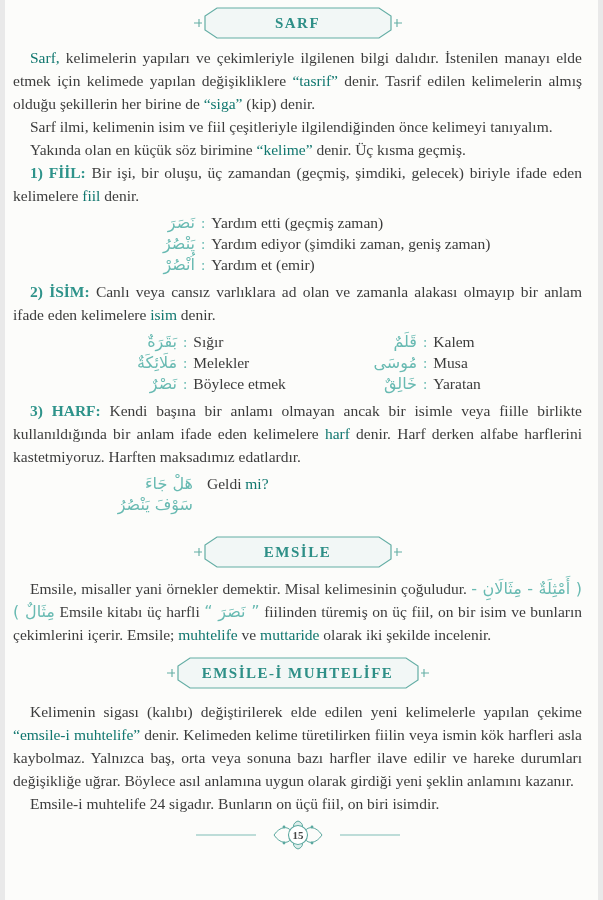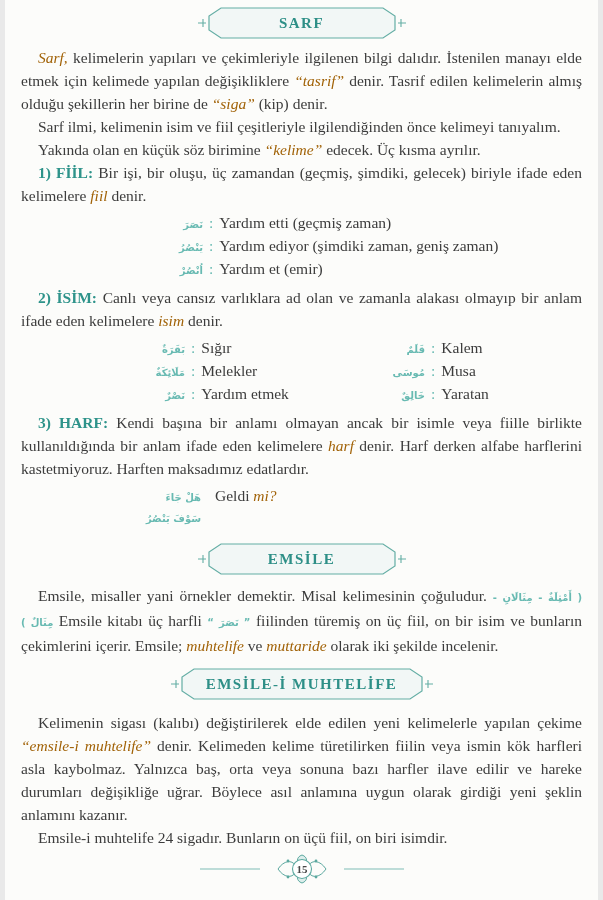--- a/index.html
+++ b/index.html
@@ -1,42 +1,42 @@
 <!DOCTYPE html>
 <html lang="tr"><head>
 <meta charset="utf-8">
 <style>
   html,body { margin:0; padding:0; background:#e9e9e9; }
   .page {
     width:593px; height:900px; margin:0 auto; background:#fcfcfa;
-    box-sizing:border-box; padding:4px 16px 0 16px; overflow:hidden;
+    box-sizing:border-box; padding:4px 16px 0 8px; overflow:hidden;
     font-family:"Liberation Serif", serif; color:#3c3c3c;
     font-size:15.5px; line-height:23px;
   }
   p { margin:0; text-align:justify; text-indent:17px; }
-  .teal  { color:#a16207;font-style:italic; }
+  .teal  { color:#0f766e; }
   .hd    { color:#2e938a; font-weight:bold; }
-  .ar    { font-family:"DejaVu Sans", sans-serif; font-size:10px; color:#68bab2;font-weight:bold; }
+  .ar    { font-family:"DejaVu Sans", sans-serif; font-size:16px; color:#68bab2; }
 
   
   .badge-wrap { display:flex; justify-content:center; }
   .badge { position:relative; height:34px; }
   .badge svg { display:block; }
   .badge .lbl {
     position:absolute; inset:0; display:flex; align-items:center; justify-content:center;
     font-weight:bold; letter-spacing:1.5px; color:#2e8f87; font-size:15px;
     font-family:"Liberation Serif", serif;
   }
   .m-sarf   { margin:2px 0 6px 0; }
   .m-mid    { margin:10px 0 8px 0; }
   .m-muh    { margin:10px 0 10px 0; }
 
   
   .ex  { margin:5px 0 5px 118px; }
-  .ex2 { margin:5px 0 13px 96px; }
+  .ex2 { margin:5px 0 20px 96px; }
   .ex-row { display:flex; align-items:baseline; line-height:21px; }
   .ex-ar  { width:64px; text-align:right; direction:rtl; }
   .ex-ar2 { width:84px; text-align:right; direction:rtl; }
   .ex-sep { padding:0 6px; color:#68bab2; }
   .ex-gap { width:14px; }
   .cols { display:flex; margin:5px 0 5px 100px; }
   .col-l { width:240px; }
   .col-r { width:215px; }
 
   .p-top6  { margin-top:6px; }
@@ -56,21 +56,21 @@
         <path d="M 1 17 h 8 M 6 13 v 8 M 209 17 h -8 M 204 13 v 8" fill="none" stroke="#63ada4" stroke-width="1.1"></path>
       </svg>
       <span class="lbl">SARF</span>
     </div>
   </div>
 
   <p class="p-top6"><span class="teal">Sarf,</span><span> kelimelerin yapıları ve çekimleriyle ilgilenen bilgi dalıdır. İstenilen manayı elde etmek için kelimede yapılan değişikliklere </span><span class="teal">“tasrif”</span><span> denir. Tasrif edilen kelimelerin almış olduğu şekillerin her birine de </span><span class="teal">“siga”</span><span> (kip) denir.</span></p>
   <p>Sarf ilmi, kelimenin isim ve fiil çeşitleriyle ilgilendiğinden önce kelimeyi tanıyalım.</p>
 
 
-  <p><span>Yakında olan en küçük söz birimine </span><span class="teal">“kelime”</span><span> edecek. Üç kısma ayrılır.</span></p>
+  <p><span>Yakında olan en küçük söz birimine </span><span class="teal">“kelime”</span><span> denir. Üç kısma geçmiş.</span></p>
 
   <p class="p-top8"><span class="hd">1) FİİL:</span><span> Bir işi, bir oluşu, üç zamandan (geçmiş, şimdiki, gelecek) biriyle ifade eden kelimelere </span><span class="teal">fiil</span><span> denir.</span></p>
 
   <div class="ex">
     <div class="ex-row">
       <span class="ar ex-ar" dir="rtl">نَصَرَ</span>
       <span class="ex-sep">:</span>
       <span>Yardım etti (geçmiş zaman)</span>
     </div>
     <div class="ex-row">
@@ -95,21 +95,21 @@
         <span>Sığır</span>
       </div>
       <div class="ex-row">
         <span class="ar ex-ar" dir="rtl">مَلَائِكَةٌ</span>
         <span class="ex-sep">:</span>
         <span>Melekler</span>
       </div>
       <div class="ex-row">
         <span class="ar ex-ar" dir="rtl">نَصْرٌ</span>
         <span class="ex-sep">:</span>
-        <span>Yardım etmek</span>
+        <span>Böylece etmek</span>
       </div>
     </div>
     <div class="col-r">
       <div class="ex-row">
         <span class="ar ex-ar" dir="rtl">قَلَمٌ</span>
         <span class="ex-sep">:</span>
         <span>Kalem</span>
       </div>
       <div class="ex-row">
         <span class="ar ex-ar" dir="rtl">مُوسَى</span>

